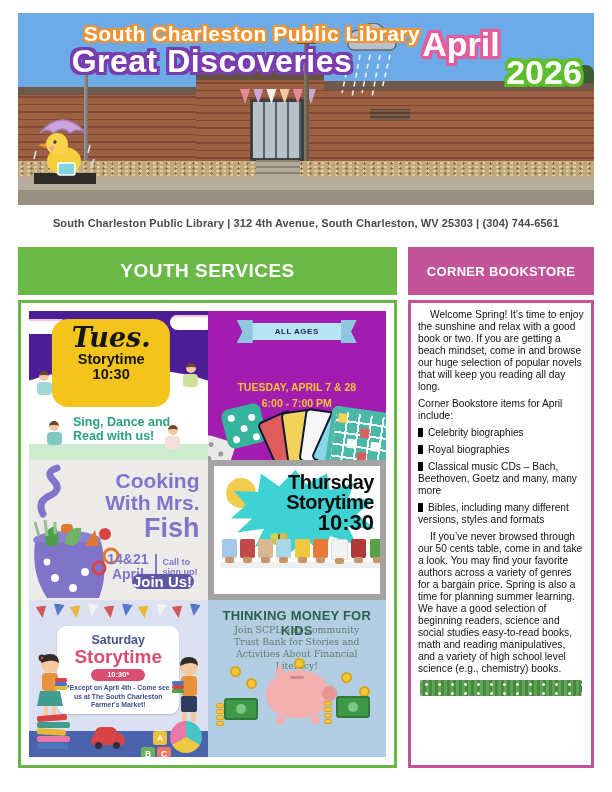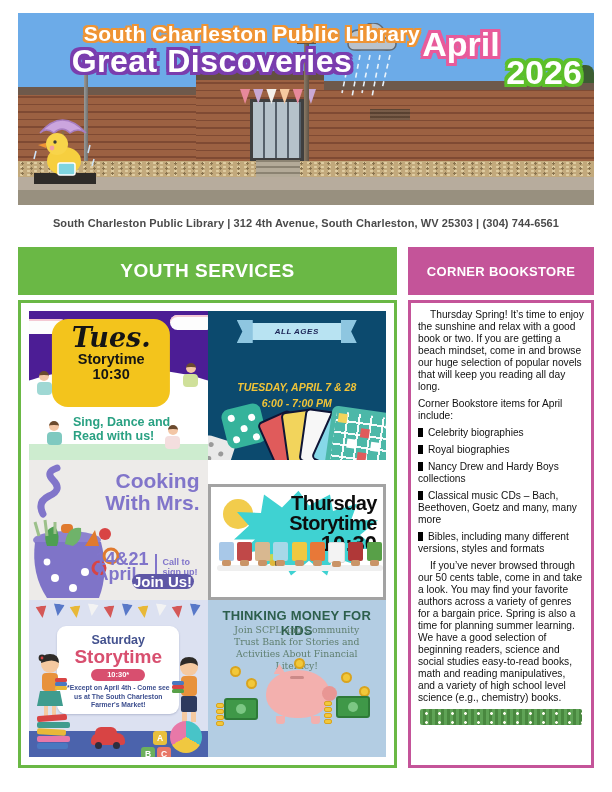--- a/index.html
+++ b/index.html
@@ -99,21 +99,21 @@
   .tues-sub{font-weight:800;font-size:14.5px;line-height:16px;}
   .tues-time{font-weight:800;font-size:14.5px;line-height:15px;}
   .tagline{position:absolute;left:44px;top:104px;width:112px;color:#2aa183;
     font-weight:800;font-size:12.5px;line-height:14px;}
   .kid{position:absolute;width:18px;}
   .kid b{display:block;width:10px;height:10px;border-radius:50%;background:#f3c6a5;margin:0 auto;
     border-top:4px solid #6b4a2e;box-sizing:border-box;}
   .kid i{display:block;width:15px;height:13px;border-radius:4px;margin:1px auto 0;}
 
   
-  .f-game{background:#0c4a6e;font-style:italic;}
+  .f-game{background:#a21caf;}
   .ribbon{position:absolute;left:50%;top:12px;transform:translateX(-50%);width:96px;height:17px;
     background:#b8e3f2;color:#1b2355;font-weight:800;font-size:8px;letter-spacing:.5px;
     text-align:center;line-height:17px;}
   .ribbon::before,.ribbon::after{content:"";position:absolute;top:-3px;width:16px;height:23px;background:#8ec6e0;z-index:-1;}
   .ribbon::before{left:-12px;clip-path:polygon(0 0,100% 0,100% 100%,0 100%,35% 50%);}
   .ribbon::after{right:-12px;clip-path:polygon(0 0,100% 0,65% 50%,100% 100%,0 100%);}
   .gn-title{position:absolute;left:0;top:36px;width:100%;text-align:center;
     font-weight:800;font-size:21px;letter-spacing:1.5px;color:rgba(255,255,255,.12);
     -webkit-text-stroke:1.2px #fff;}
   .gn-date,.gn-time{position:absolute;left:0;width:100%;text-align:center;color:#f2c437;font-weight:800;}
@@ -139,30 +139,30 @@
                repeating-linear-gradient(0deg,transparent 0 10px,rgba(255,255,255,.95) 10px 12px);}
   .board::after{content:"";position:absolute;left:7px;top:7px;width:9px;height:9px;background:#f2d45c;
     box-shadow:24px 12px 0 #e05b5b,12px 24px 0 #fff,36px 24px 0 #fff,24px 36px 0 #e05b5b,48px 0 0 #fff;}
 
   
   .f-cook{background:#edebe9;}
   .cook-title{position:absolute;right:8px;top:10px;text-align:right;color:#8175ca;font-weight:800;}
   .cook-t1,.cook-t2{font-size:21px;line-height:22px;}
   .cook-t3{font-size:27px;line-height:28px;}
   .cook-row{position:absolute;right:10px;top:92px;display:flex;align-items:center;gap:6px;}
-  .cook-date{color:#8175ca;font-weight:800;font-size:18px;line-height:15px;text-align:left;}
+  .cook-date{color:#8175ca;font-weight:800;font-size:14px;line-height:15px;text-align:center;}
   .cook-rule{width:2px;height:26px;background:#8175ca;}
   .cook-note{color:#8175ca;font-weight:800;font-size:9px;line-height:10px;}
   .join-btn{position:absolute;right:14px;top:114px;width:62px;height:15px;background:#5e57a6;
     border-radius:8px;color:#fff;font-weight:800;font-size:15px;text-align:center;line-height:15px;}
   .squiggle{position:absolute;left:6px;top:4px;}
   .potsvg{position:absolute;left:-8px;bottom:-8px;}
 
   
-  .f-thu{background:#fff;border:3px solid #a3a3a3;box-sizing:border-box;margin-top:24px;}
+  .f-thu{background:#fff;border:6px solid #a3a3a3;box-sizing:border-box;}
   .sun{position:absolute;left:12px;top:12px;width:30px;height:30px;border-radius:50%;background:#f2cc4c;}
   .sun::before{content:"";position:absolute;inset:-11px;border-radius:50%;
     background:repeating-conic-gradient(#f2cc4c 0deg 7deg,transparent 7deg 30deg);z-index:-1;}
   .burst{position:absolute;right:2px;top:2px;width:150px;height:92px;background:#3fd2d2;
     clip-path:polygon(2% 55%,12% 40%,4% 25%,20% 26%,22% 6%,34% 20%,45% 2%,52% 18%,66% 6%,68% 24%,
       84% 16%,80% 34%,98% 34%,86% 50%,98% 66%,80% 64%,86% 84%,68% 74%,64% 94%,52% 78%,40% 94%,
       34% 76%,18% 86%,24% 66%,6% 70%,16% 55%);}
   .thu-title{position:absolute;right:6px;top:6px;text-align:right;color:#0d0d0d;font-weight:800;z-index:2;}
   .thu-t1,.thu-t2{font-size:20px;line-height:20px;letter-spacing:-.5px;}
   .thu-time{font-size:22px;line-height:21px;}
@@ -350,20 +350,21 @@
 
   <div class="cell f-cook">
     <div class="squiggle">
       <svg width="60" height="56" viewBox="0 0 60 56">
         <path d="M8 50 Q2 38 14 32 Q28 26 18 16 Q10 8 22 4" fill="none" stroke="#8175ca" stroke-width="7" stroke-linecap="round"></path>
       </svg>
     </div>
     <div class="cook-title">
       <div class="cook-t1">Cooking</div>
       <div class="cook-t2">With Mrs.</div>
+      <div class="cook-t3">Fish</div>
     </div>
     <div class="potsvg">
       <svg width="100" height="92" viewBox="0 0 100 92">
         <ellipse cx="46" cy="28" rx="34" ry="9" fill="#8d82cf"></ellipse>
         <rect x="40" y="12" width="12" height="9" rx="4" fill="#e07a2e"></rect>
         <path d="M14 30 Q10 62 26 86 L78 86 Q88 60 80 30 Z" fill="#7f74c8"></path>
         <circle cx="34" cy="66" r="4" fill="#fff"></circle>
           <circle cx="52" cy="76" r="4" fill="#fff"></circle>
         <circle cx="64" cy="60" r="4" fill="#fff"></circle>
           <circle cx="26" cy="50" r="3.4" fill="#fff"></circle>
@@ -511,24 +512,23 @@
         <i></i>
         <i></i>
         <i></i>
       </div>
   </div>
 </div>
 
 <div class="cb-head">CORNER BOOKSTORE</div>
 
 <div class="cb-body">
-  <p class="indent">Thursday Spring! It’s time to enjoy the sunshine and relax with a good book or two. If you are getting a beach mindset, come in and browse our huge selection of popular novels that will keep you reading all day long.</p>
+  <p class="indent">Welcome Spring! It’s time to enjoy the sunshine and relax with a good book or two. If you are getting a beach mindset, come in and browse our huge selection of popular novels that will keep you reading all day long.</p>
   <p>Corner Bookstore items for April include:</p>
   <ul>
     <li><span>Celebrity biographies</span></li>
     <li><span>Royal biographies</span></li>
-    <li><span>Nancy Drew and Hardy Boys collections</span></li>
     <li><span>Classical music CDs – Bach, Beethoven, Goetz and many, many more</span></li>
     <li><span>Bibles, including many different versions, styles and formats</span></li>
   </ul>
   <p class="indent">If you’ve never browsed through our 50 cents table, come in and take a look. You may find your favorite authors across a variety of genres for a bargain price. Spring is also a time for planning summer learning. We have a good selection of beginning readers, science and social studies easy-to-read books, math and reading manipulatives, and a variety of high school level science (e.g., chemistry) books.</p>
   <div class="grass"></div>
 </div>
 
 </body></html>

